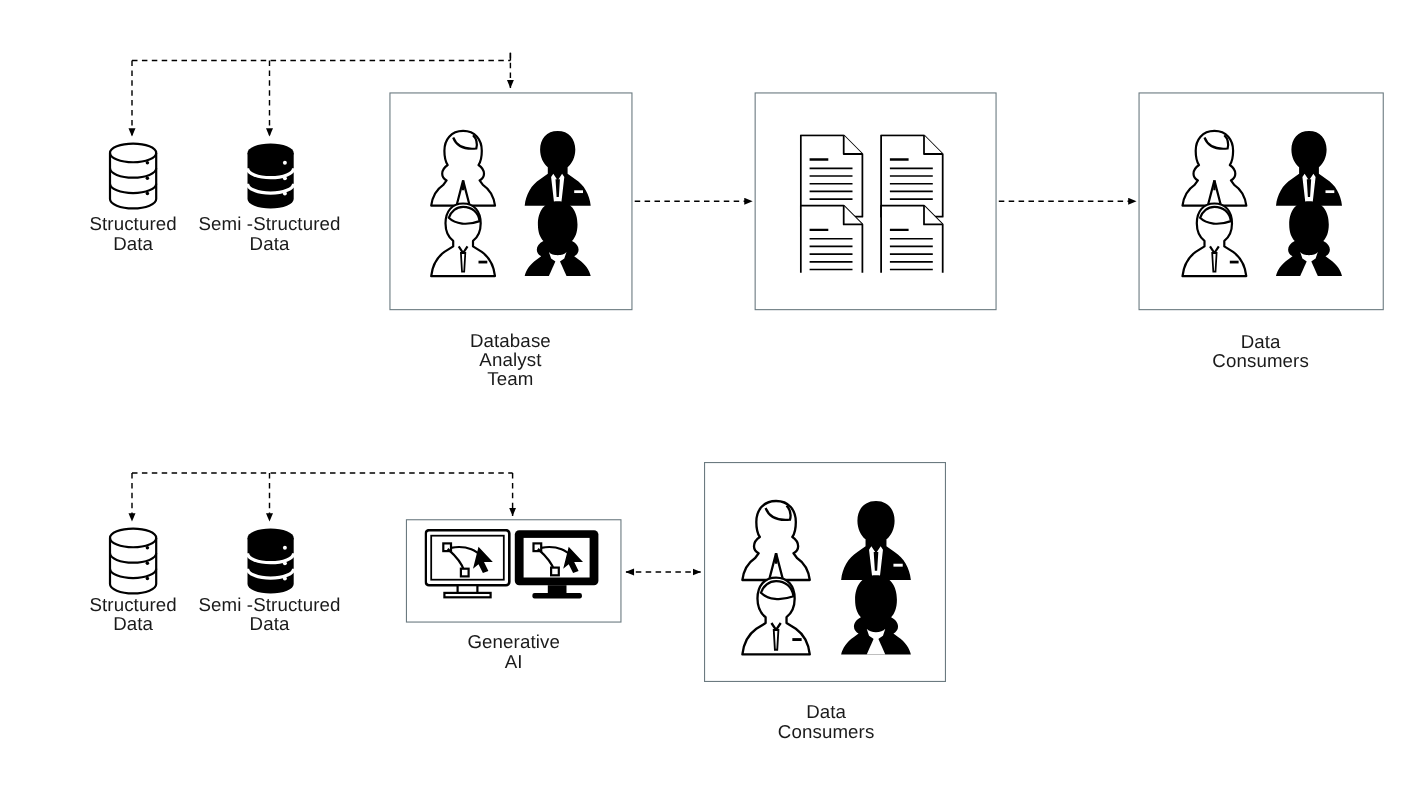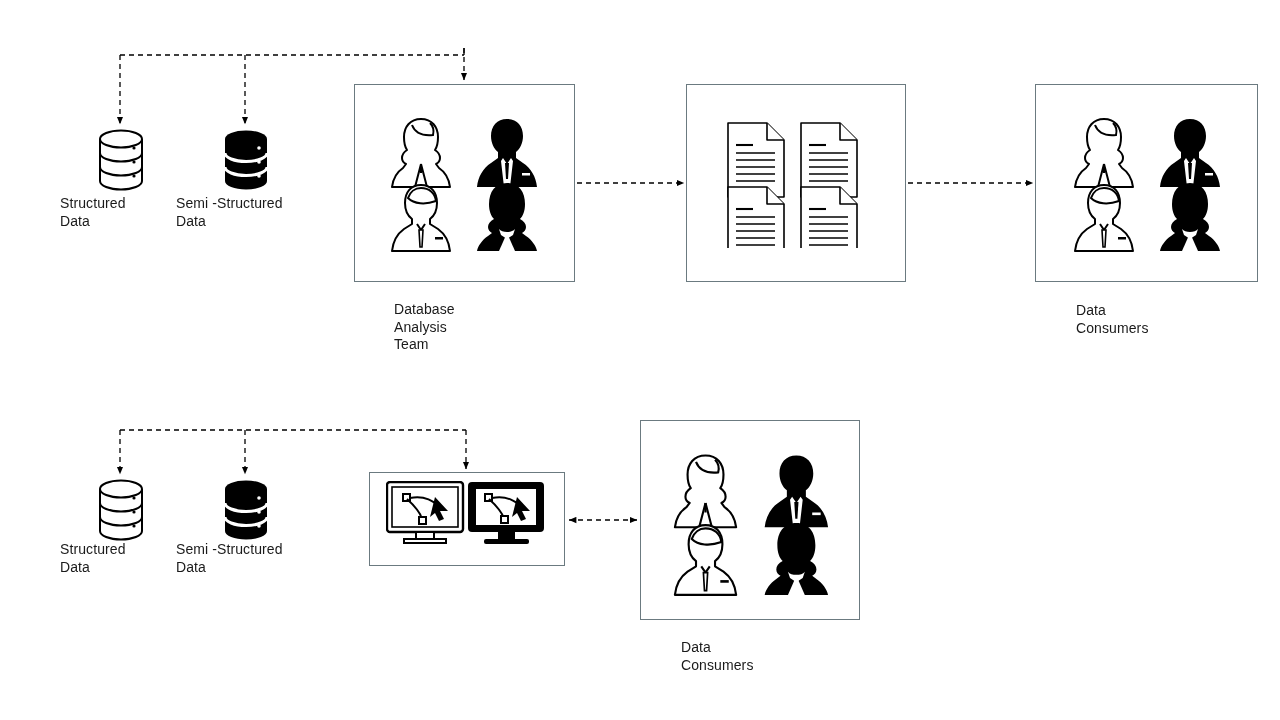--- a/index.html
+++ b/index.html
@@ -19,22 +19,22 @@
     overflow: hidden;
   }
   .node-box {
     position: absolute;
     box-sizing: border-box;
     border: 1px solid #6b7a80;
     background: #ffffff;
   }
   .node-label {
     position: absolute;
-    text-align: left;
-    font-size: 14px;
+    text-align: center;
+    font-size: 17px;
     line-height: 17.5px;
     color: #1a1a1a;
     white-space: pre-line;
     letter-spacing: 0.1px;
   }
   .icon-wrap {
     position: absolute;
   }
   .icon-wrap svg { display: block; }
   .svg-layer {
@@ -146,21 +146,21 @@
 
         <g transform="translate(88,66)">
           <path d="M30,6 C18,6 12,15 12,27 C12,34 14,39 17,42 C13,44 11,47 11,50 C11,53 13,55 15,56 L11,59 C5,63 1,69 0,74 L60,74 C59,69 55,63 49,59 L45,56 C47,55 49,53 49,50 C49,47 47,44 43,42 C46,39 48,34 48,27 C48,15 42,6 30,6 Z" fill="#000"></path>
           <path d="M30,56 L22,74 L38,74 Z" fill="#fff"></path>
           <path d="M22,52 C25,56 35,56 38,52 L36,58 L30,62 L24,58 Z" fill="#fff"></path>
         </g>
       </svg>
     </div>
   </div>
   <div class="node-label" style="left:394px; top:301px; width:140px;">Database
-Analysis
+Analyst
 Team</div>
 
   <div class="node-box" style="left:686px; top:84px; width:220px; height:198px;">
     <div class="icon-wrap" style="left:40px; top:37px;">
       <svg width="142" height="126" viewBox="0 0 142 126">
         <g id="docg">
           <path d="M1,1 L40,1 L57,18 L57,75 L1,75 Z" fill="#fff" stroke="#000" stroke-width="1.6" stroke-linejoin="round"></path>
           <path d="M40,1 L40,18 L57,18" fill="#fff" stroke="#000" stroke-width="1.6" stroke-linejoin="round"></path>
           <path d="M9,23 L26,23" stroke="#000" stroke-width="2.1"></path>
           <path d="M9,31 L48,31" stroke="#000" stroke-width="1.5"></path>
@@ -264,20 +264,22 @@
           <path d="M24,17 C40,14 48,21 54,26" fill="none" stroke="#000" stroke-width="2"></path>
           <path d="M21,18 C30,26 34,31 36,38" fill="none" stroke="#000" stroke-width="2"></path>
           <rect x="33" y="35" width="7" height="7" fill="#fff" stroke="#000" stroke-width="2"></rect>
           <path d="M49,16 L62,30 L54,30 L58,38 L53,40 L49,32 L44,36 Z" fill="#000"></path>
           <rect x="30" y="51" width="17" height="8" fill="#000"></rect>
           <rect x="16" y="58" width="45" height="5" rx="2" fill="#000"></rect>
         </g>
       </svg>
     </div>
   </div>
+  <div class="node-label" style="left:397px; top:575px; width:140px;">Generative
+AI</div>
 
   <div class="node-box" style="left:640px; top:420px; width:220px; height:200px;">
     <div class="icon-wrap" style="left:26px; top:26px;">
       <svg width="170" height="150" viewBox="0 0 152 142">
         <g transform="translate(2,0)">
           <path d="M30,8 C19,8 13,16 13,26 C13,32 14,36 16,39 C13,41 11,44 11,47 C11,50 13,52 15,53 L12,57 C6,61 2,68 1,76 L59,76 C58,68 54,61 48,57 L45,53 C47,52 49,50 49,47 C49,44 47,41 44,39 C46,36 47,32 47,26 C47,16 41,8 30,8 Z" fill="#fff" stroke="#000" stroke-width="2" stroke-linejoin="round"></path>
           <path d="M21,14 C24,22 32,25 42,24 C43,20 42,15 39,12" fill="#fff" stroke="#000" stroke-width="2"></path>
           <path d="M30,53 L24,76 M30,53 L36,76" stroke="#000" stroke-width="2" fill="none"></path>
           <path d="M30,53 L30,62" stroke="#000" stroke-width="2" fill="none"></path>
         </g>

